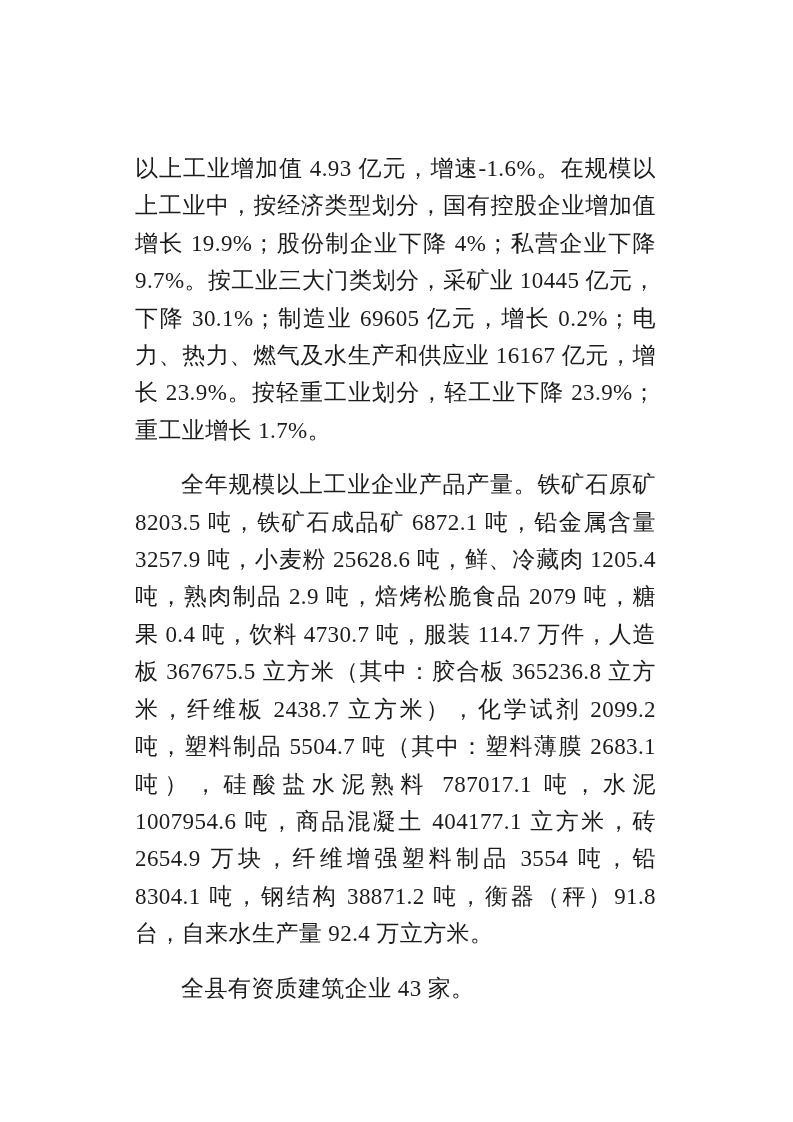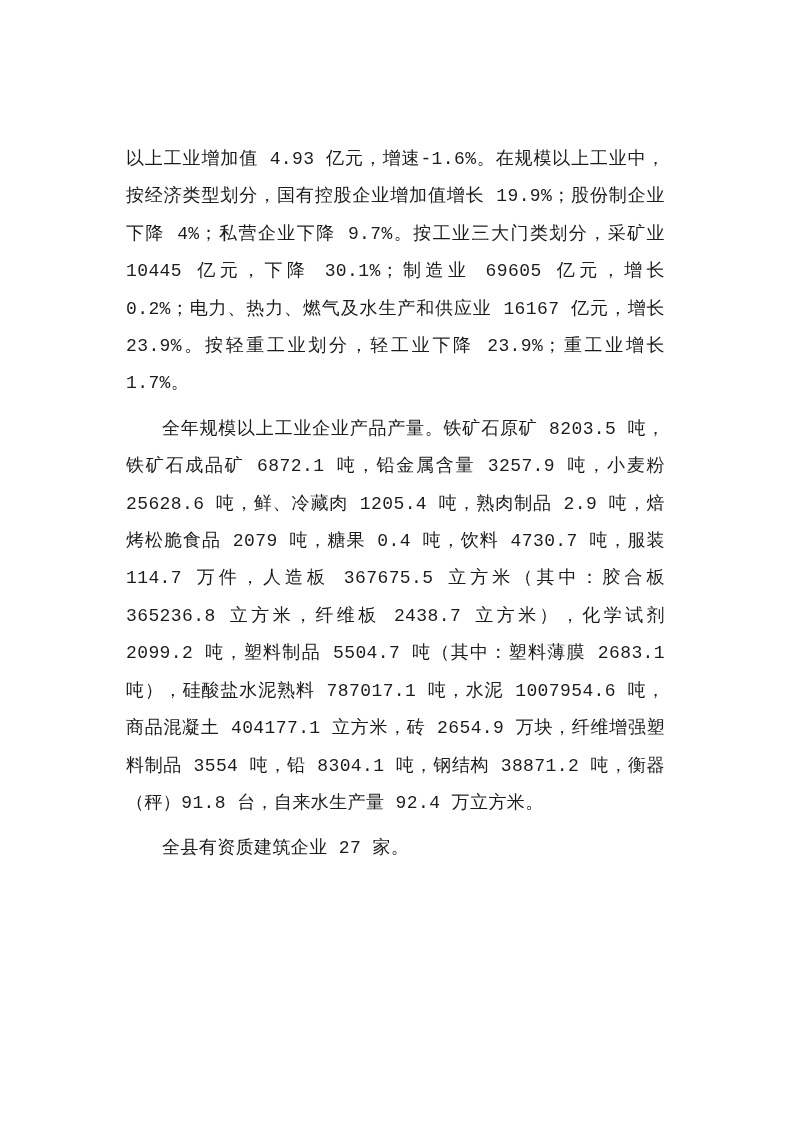--- a/index.html
+++ b/index.html
@@ -15,39 +15,38 @@
     overflow: hidden;
     font-family: "Liberation Serif", "DejaVu Serif", serif;
   }
   .content {
     position: absolute;
     left: 118px;
     top: 133px;
     width: 555px;
   }
   .para {
-    margin: 8px;
+    margin: 17px;
     padding: 0;
-    font-size: 18px;
+    font-size: 23px;
     line-height: 37.4px;
     color: #1c1c1c;
     text-align: justify;
     letter-spacing: 0.4px;
     word-break: normal;
-    font-family: Liberation Mono, monospace;
   }
   .indent {
     text-indent: 2em;
   }
   .heading {
     font-weight: bold;
   }
 </style>
 </head>
 <body>
 
 <div class="page">
   <div class="content">
     <p class="para">以上工业增加值 4.93 亿元，增速-1.6%。在规模以上工业中，按经济类型划分，国有控股企业增加值增长 19.9%；股份制企业下降 4%；私营企业下降 9.7%。按工业三大门类划分，采矿业 10445 亿元，下降 30.1%；制造业 69605 亿元，增长 0.2%；电力、热力、燃气及水生产和供应业 16167 亿元，增长 23.9%。按轻重工业划分，轻工业下降 23.9%；重工业增长 1.7%。</p>
     <p class="para indent">全年规模以上工业企业产品产量。铁矿石原矿 8203.5 吨，铁矿石成品矿 6872.1 吨，铅金属含量 3257.9 吨，小麦粉 25628.6 吨，鲜、冷藏肉 1205.4 吨，熟肉制品 2.9 吨，焙烤松脆食品 2079 吨，糖果 0.4 吨，饮料 4730.7 吨，服装 114.7 万件，人造板 367675.5 立方米（其中：胶合板 365236.8 立方米，纤维板 2438.7 立方米），化学试剂 2099.2 吨，塑料制品 5504.7 吨（其中：塑料薄膜 2683.1 吨），硅酸盐水泥熟料 787017.1 吨，水泥 1007954.6 吨，商品混凝土 404177.1 立方米，砖 2654.9 万块，纤维增强塑料制品 3554 吨，铅 8304.1 吨，钢结构 38871.2 吨，衡器（秤）91.8 台，自来水生产量 92.4 万立方米。</p>
-    <p class="para indent">全县有资质建筑企业 27 家。</p>
+    <p class="para indent">全县有资质建筑企业 43 家。</p>
   </div>
 </div>
 
 </body></html>

